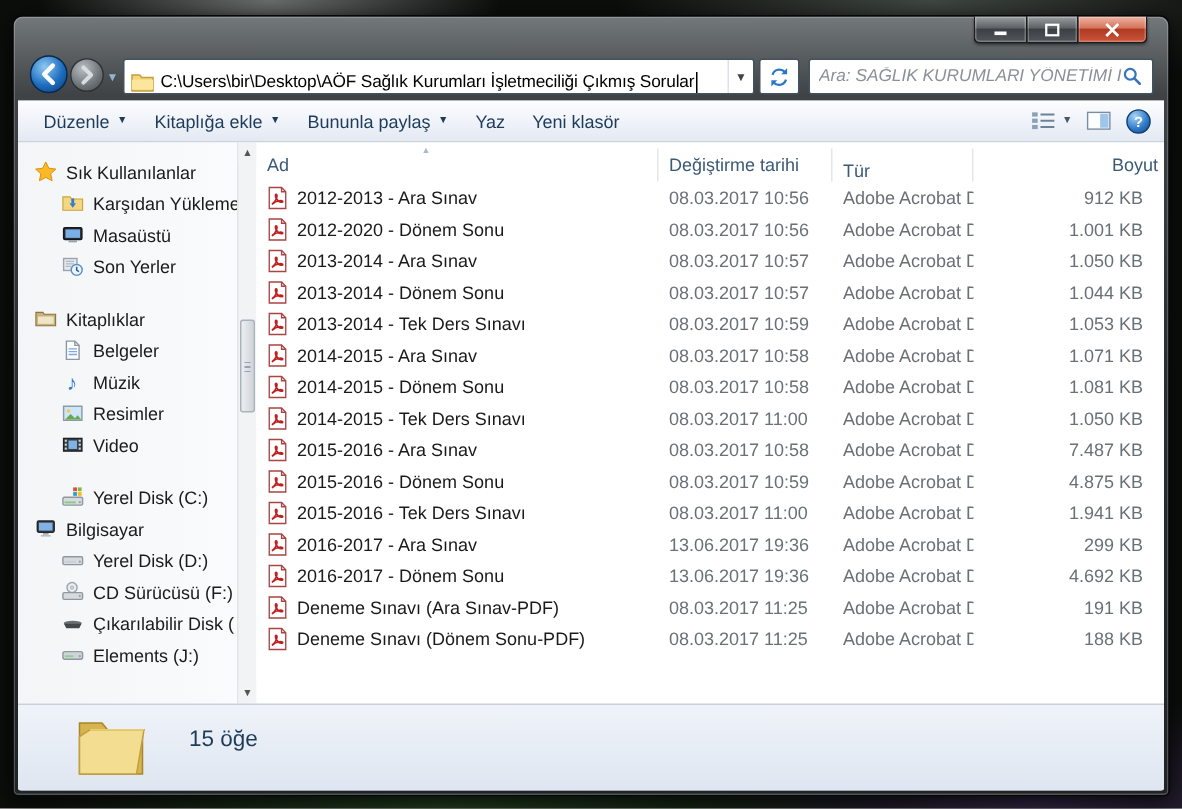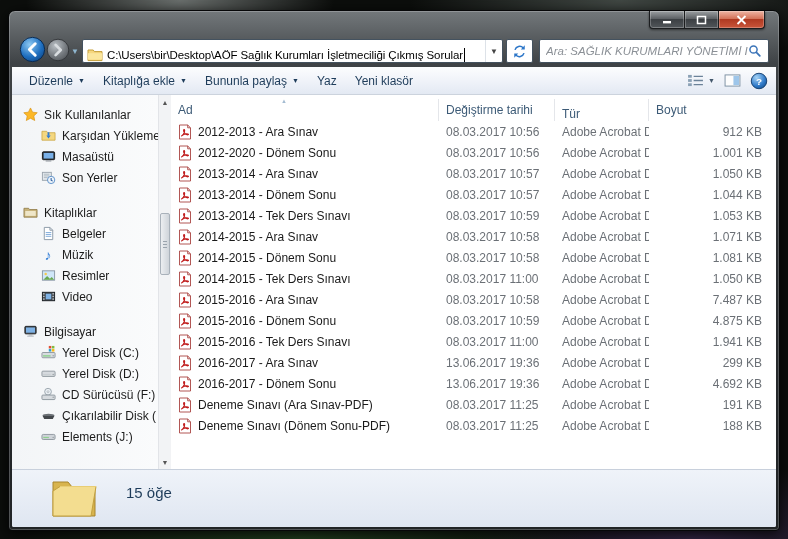--- a/index.html
+++ b/index.html
@@ -119,21 +119,21 @@
     content:""; position:absolute; left:2px; right:2px; top:27px; height:7px;
     background:repeating-linear-gradient(#9aa3ad 0 1px, transparent 1px 3px);
   }
   
   .filelist { flex:1; min-width:0; display:flex; flex-direction:column; font-size:12px; background:#fff; padding-top:4px; }
   .colheaders { height:22px; flex:none; display:flex; color:#3c5a76; position:relative; }
   .colh { display:flex; align-items:center; padding-left:7px; border-right:1px solid #e4e6ea; height:100%; position:relative; }
   .colh.c-name { width:268px; }
   .colh.c-date { width:116px; }
   .colh.c-type { width:94px;align-items:flex-end; }
-  .colh.c-size { flex:1; padding-right:28px; border-right:none; }
+  .colh.c-size { flex:1; justify-content:flex-end; padding-right:4px; border-right:none; }
   .sortmark { position:absolute; left:110px; top:-1px; font-size:6px; color:#a4bcd2; }
   .rows { flex:1; overflow:hidden; }
   .row { height:21px; display:flex; align-items:center; }
   .cell { white-space:nowrap; overflow:hidden; }
   .cell.name { width:268px; display:flex; align-items:center; gap:5px; padding-left:6px; color:#1a1a1a; }
   .cell.date { width:116px; padding-left:7px; color:#6b7076; }
   .cell.type { width:94px;  padding-left:7px; color:#6b7076; }
   .cell.size { flex:1; text-align:right; padding-right:14px; color:#6b7076; }
   .pdficon { width:16px; height:16px; flex:none; }
   
@@ -379,46 +379,46 @@
                     <rect x="12.2" y="10" width="1.5" height="1.5"></rect>
                   </g>
                   <rect x="5" y="5" width="6" height="6" fill="#7fb2e5"></rect>
                 </svg>
             </span>
             <span>Video</span>
           </div>
         </div>
 
         <div class="sgroup">
-          <div class="sitem">
-            <span class="ic">
-              <svg width="15" height="15" viewBox="0 0 16 16">
-                  <rect x="2" y="2.5" width="12" height="8" rx="1" fill="#3f4348" stroke="#22262a"></rect>
-                  <rect x="3.2" y="3.7" width="9.6" height="5.6" fill="#7fb2e5"></rect>
-                  <rect x="6" y="11" width="4" height="1.2" fill="#9aa0a6"></rect>
-                  <rect x="4.5" y="12.4" width="7" height="1.2" fill="#b9bfc5"></rect>
-                </svg>
-            </span>
-            <span>Bilgisayar</span>
-          </div>
           <div class="sitem child">
             <span class="ic">
               <svg width="15" height="15" viewBox="0 0 16 16">
                   <g>
                     <rect x="8.3" y="1" width="2.7" height="2.7" fill="#e34f32"></rect>
                     <rect x="11.6" y="1" width="2.7" height="2.7" fill="#7fbb42"></rect>
                     <rect x="8.3" y="4.3" width="2.7" height="2.7" fill="#2e9fd0"></rect>
                     <rect x="11.6" y="4.3" width="2.7" height="2.7" fill="#fdb813"></rect>
                   </g>
                   <rect x="1" y="8" width="14" height="5.6" rx="1" fill="#d7dbdf" stroke="#8f989f"></rect>
                   <rect x="2.2" y="11" width="8" height="1.3" fill="#7ed07e"></rect>
                   <circle cx="13" cy="11.5" r=".8" fill="#9aa0a6"></circle>
                 </svg>
             </span>
             <span>Yerel Disk (C:)</span>
+          </div>
+          <div class="sitem">
+            <span class="ic">
+              <svg width="15" height="15" viewBox="0 0 16 16">
+                  <rect x="2" y="2.5" width="12" height="8" rx="1" fill="#3f4348" stroke="#22262a"></rect>
+                  <rect x="3.2" y="3.7" width="9.6" height="5.6" fill="#7fb2e5"></rect>
+                  <rect x="6" y="11" width="4" height="1.2" fill="#9aa0a6"></rect>
+                  <rect x="4.5" y="12.4" width="7" height="1.2" fill="#b9bfc5"></rect>
+                </svg>
+            </span>
+            <span>Bilgisayar</span>
           </div>
           <div class="sitem child">
             <span class="ic">
               <svg width="15" height="15" viewBox="0 0 16 16">
                   <rect x="1" y="5.5" width="14" height="5.6" rx="1" fill="#d7dbdf" stroke="#8f989f"></rect>
                   <rect x="2.2" y="8.4" width="8" height="1.3" fill="#c9ced3"></rect>
                   <circle cx="13" cy="9" r=".8" fill="#9aa0a6"></circle>
                 </svg>
             </span>
             <span>Yerel Disk (D:)</span>

